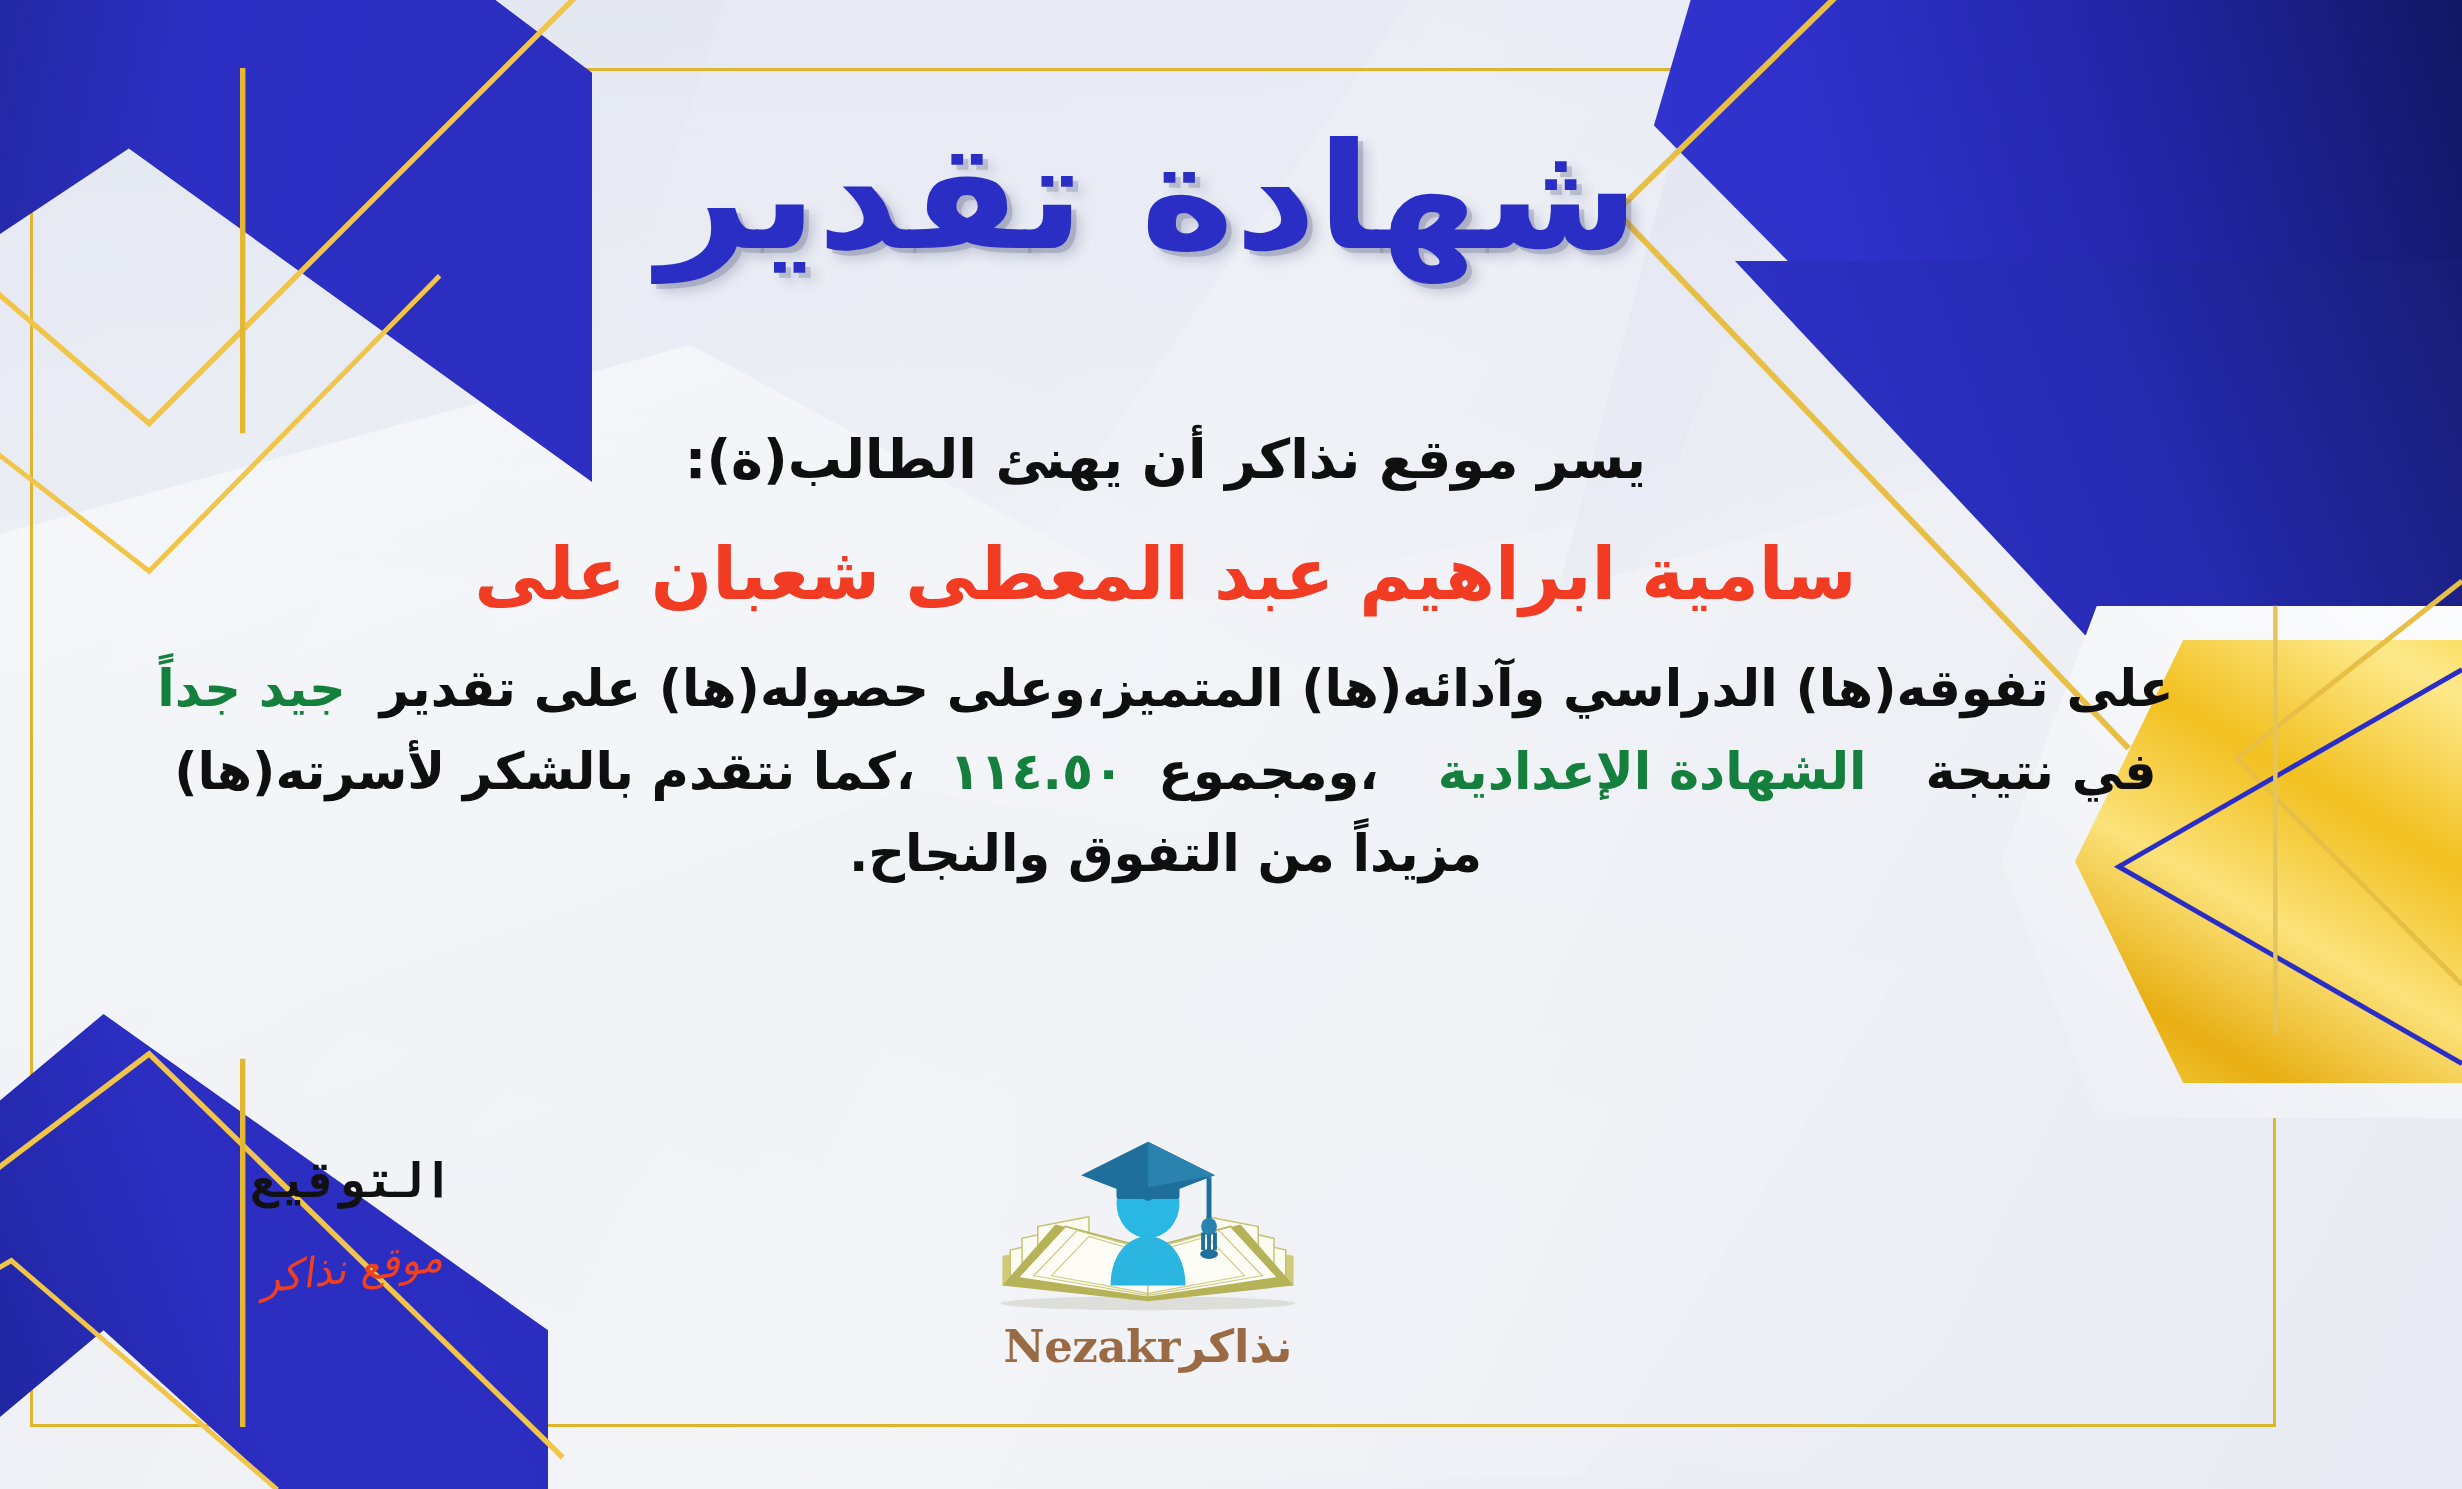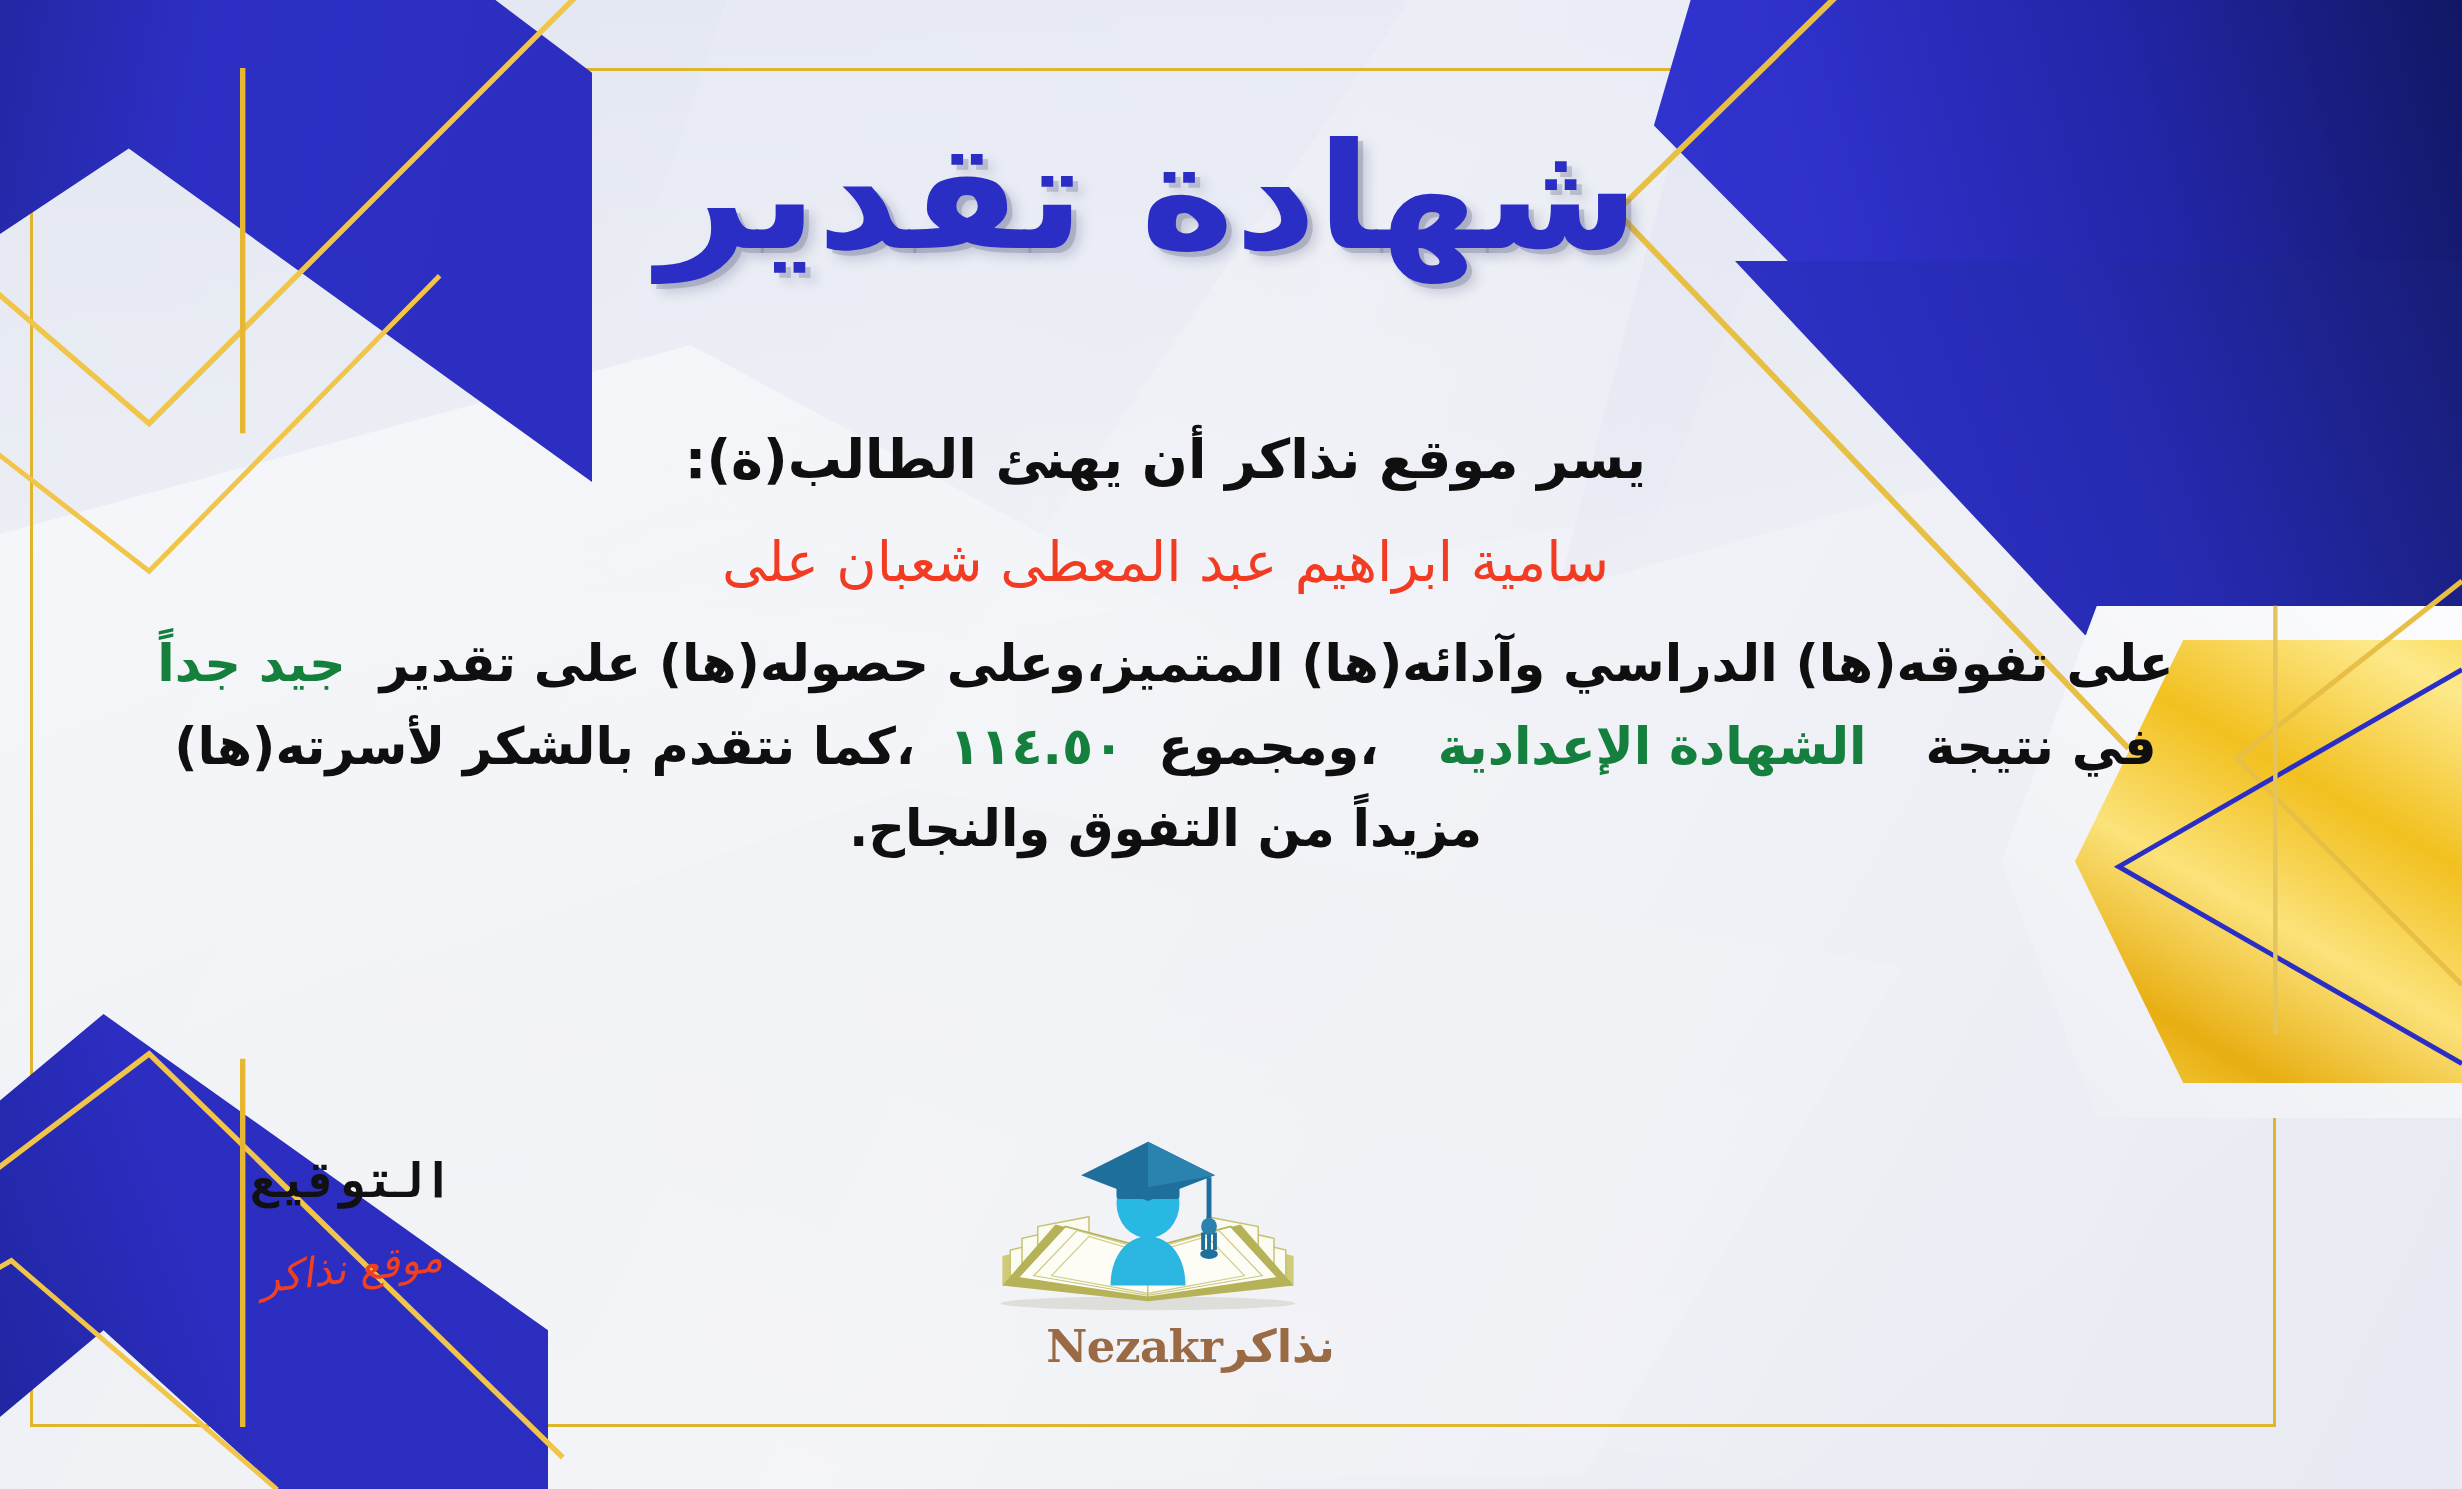--- a/index.html
+++ b/index.html
@@ -162,22 +162,22 @@
     font-weight: 600;
     color: #0f0f0f;
     line-height: 1.46;
     margin: 0 0 12.8px 0;
     white-space: nowrap;
     letter-spacing: 0px;
   }
   .line.centered { text-align: center; }
   .intro { font-size: 54px; margin-bottom: 21.7px; }
   .student-name {
-    font-size: 55px;
-    font-weight: 400;
+    font-size: 72px;
+    font-weight: 700;
     color: #f13b23;
     margin-bottom: 25.6px;
     letter-spacing: 0.5px;
   }
   .para { font-size: 51px; font-weight: 600; margin-bottom: 7.9px; }
   .hl { color: #15803d; font-weight: 700; }
   .gap-s { display: inline-block; width: 34px; }
   .gap-m { display: inline-block; width: 59px; }
 
   
@@ -212,21 +212,21 @@
     letter-spacing: 1px;
   }
 
   
   .logo-area {
     position: absolute;
     left: 50%;
     transform: translateX(-50%);
     top: 14.8px;
     width: 374px;
-    text-align: right;
+    text-align: center;
   }
   .logo-mark { width: 374px; height: 197px; display: block; margin: 0 auto; }
   .logo-word {
     margin-top: -4.9px;
     font-size: 45px;
     font-weight: bold;
     color: #9a6a44;
     font-family: "DejaVu Serif", "Liberation Serif", serif;
     letter-spacing: -0.5px;
     white-space: nowrap;

